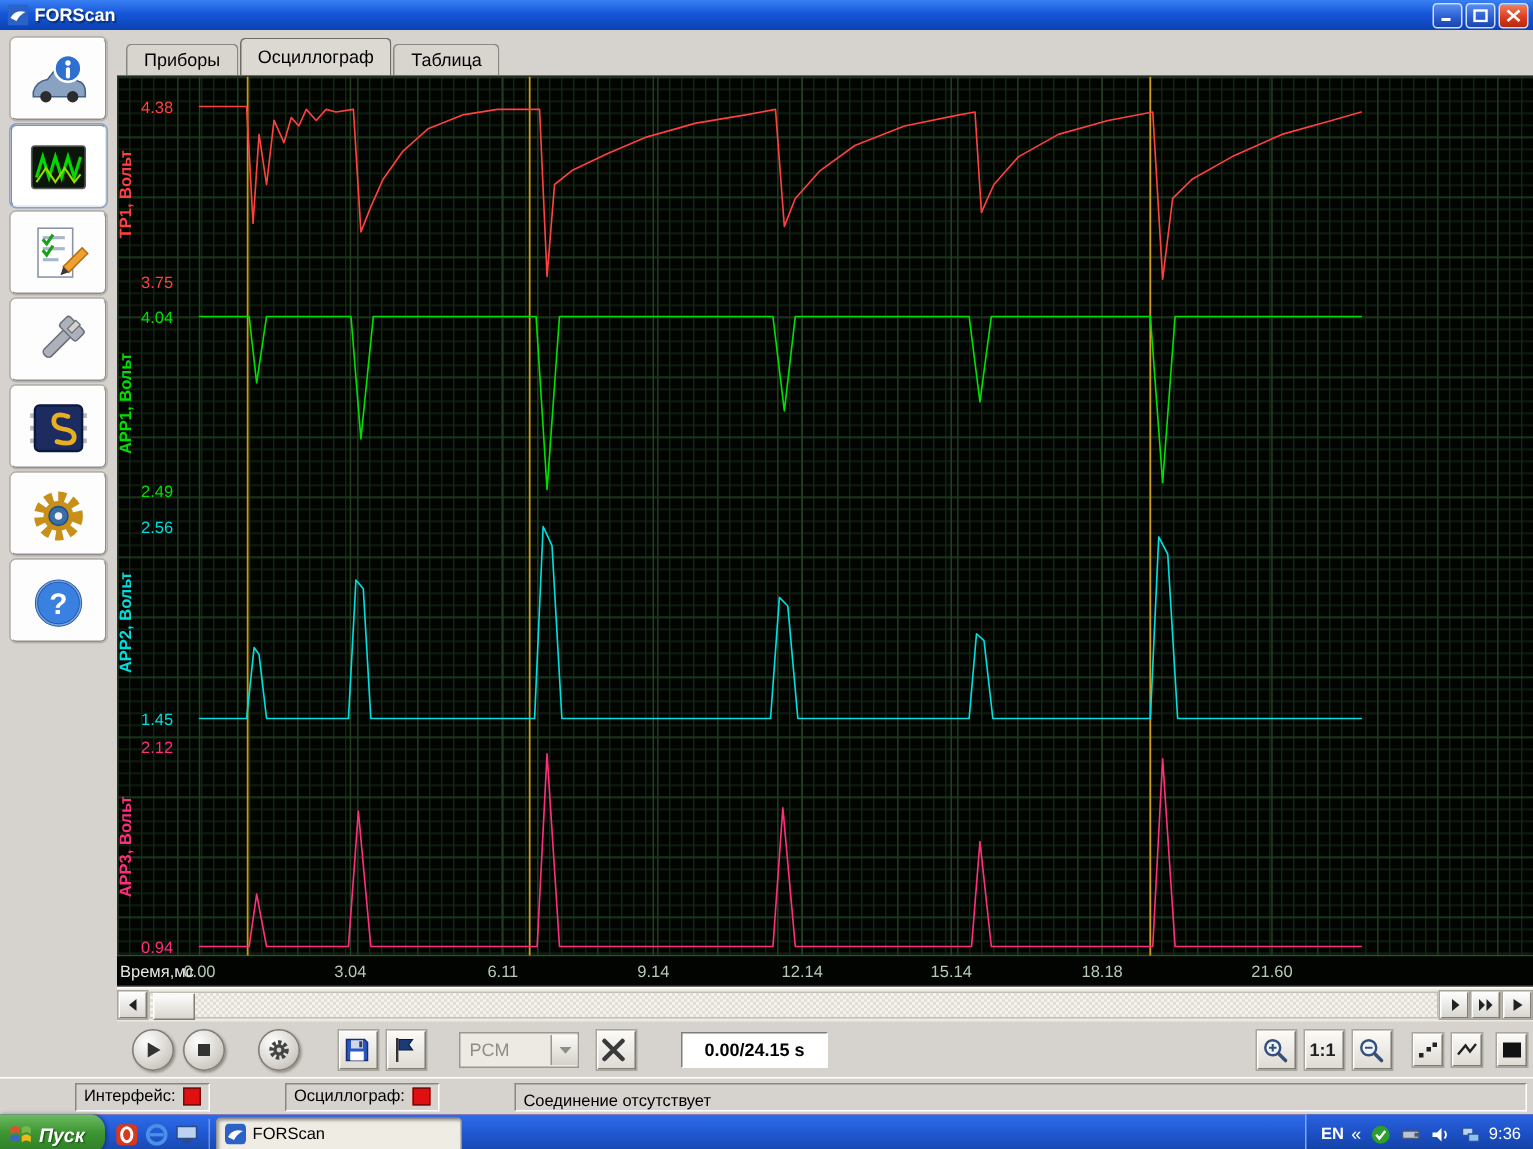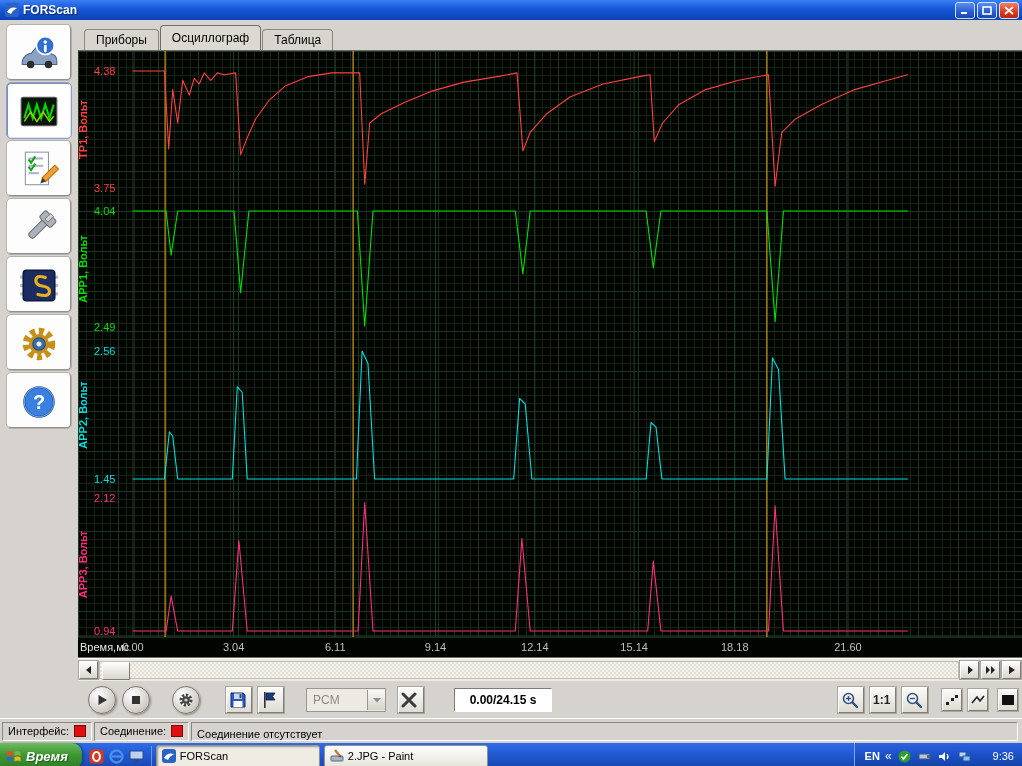--- a/index.html
+++ b/index.html
@@ -43,36 +43,36 @@
   .circ{width:28px;height:28px;border-radius:50%;border:1px solid #7d7a72;background:radial-gradient(circle at 35% 30%,#ffffff,#cfccc4 70%,#aaa79e);display:flex;align-items:center;justify-content:center;margin-left:6px;padding:0;cursor:pointer;box-shadow:1px 1px 2px rgba(0,0,0,.35);}
   .tbtn{height:26px;min-width:26px;border:1px solid;border-color:#fff #7f7d76 #7f7d76 #fff;outline:1px solid #a9a69e;background:linear-gradient(180deg,#fbfaf7,#dedbd3);display:flex;align-items:center;justify-content:flex-start;margin-left:6px;padding:0 2px;cursor:pointer;font-size:12px;font-weight:bold;color:#222;}
   .tbtn.small{height:22px;min-width:20px;}
   .select{width:72px;height:22px;margin-left:22px;background:#eceae3;border:1px solid #9a978f;display:flex;align-items:center;color:#8f8d86;font-size:12px;padding-left:6px;justify-content:space-between;cursor:default;}
   .sel-arrow{width:17px;height:20px;background:linear-gradient(180deg,#fbfaf7,#d5d2ca);border-left:1px solid #9a978f;display:flex;align-items:center;justify-content:center;}
   .timefield{width:96px;height:22px;margin-left:30px;background:#fff;border:1px solid;border-color:#7f7d76 #fff #fff #7f7d76;display:flex;align-items:center;justify-content:center;font-size:12px;font-weight:bold;color:#000;}
   .spacer{flex:1;}
 
   
   #statusbar{height:22px;background:#d6d3ce;border-top:1px solid #fff;display:flex;align-items:center;padding:1px 2px;font-size:11px;color:#000;}
-  .status-panel{height:17px;display:flex;align-items:center;border:1px solid;border-color:#8a877f #fff #fff #8a877f;padding:0 5px;margin-right:2px;background:#d6d3ce;}
+  .status-panel{height:17px;display:flex;align-items:center;border:1px solid;border-color:#8a877f #fff #fff #8a877f;padding:0 5px;margin-right:2px;background:#d6d3ce;margin-left:48px;}
   .status-panel.wide{flex:1;align-items:flex-end;}
   .led{width:10px;height:10px;background:#e01010;border:1px solid #7a0a0a;margin-left:5px;display:inline-block;}
 
   
   #taskbar{height:26px;background:linear-gradient(180deg,#2f6ceb 0%,#2159d2 45%,#1646ad 100%);display:flex;align-items:center;}
   #startbtn{height:26px;padding:0 14px 0 6px;border:none;border-radius:0 10px 10px 0;background:linear-gradient(180deg,#6cbb61,#3f9634 45%,#2c7e24);color:#fff;font-size:13px;font-weight:bold;font-style:italic;display:flex;align-items:center;gap:4px;cursor:pointer;box-shadow:1px 0 3px rgba(0,0,0,.4);text-shadow:1px 1px 1px #1c5a16;}
   #quicklaunch{display:flex;align-items:center;gap:3px;padding:0 6px;border-right:1px solid rgba(255,255,255,.35);height:20px;}
   .ql{width:17px;height:17px;display:flex;align-items:center;justify-content:center;cursor:pointer;}
   .task{height:21px;width:152px;margin-left:4px;border-radius:3px;border:1px solid #94918a;background:linear-gradient(180deg,#fefefe,#e6e3da);display:flex;align-items:center;gap:4px;padding:0 5px;font-size:11px;color:#000;cursor:pointer;overflow:hidden;white-space:nowrap;}
   .task.active{background:#efece4;box-shadow:inset 1px 1px 2px rgba(0,0,0,.35);}
   #tray{margin-left:auto;height:26px;display:flex;align-items:center;gap:5px;padding:0 8px 0 10px;background:linear-gradient(180deg,#2a63e0,#1c4fc4 50%,#123f9e);border-left:1px solid #7ea4f2;color:#fff;font-size:11px;}
   #tray .lang{font-weight:bold;cursor:pointer;}
   #tray .expand{cursor:pointer;font-size:12px;}
   .trayico{width:15px;height:15px;display:flex;align-items:center;justify-content:center;cursor:pointer;}
-  #tray .clock{margin-left:16px;}
+  #tray .clock{margin-left:0;}
 </style>
 </head>
 <body>
 
 <div id="window">
 
   <div id="titlebar">
     <span class="app-icon">
       <svg width="14" height="14" viewBox="0 0 14 14">
           <rect x="0" y="0" width="14" height="14" rx="2" fill="#2a62c8"></rect>
@@ -345,37 +345,37 @@
       </div>
     </div>
   </div>
 
   <div id="statusbar">
     <div class="status-panel">
       <span>Интерфейс:</span>
       <span class="led"></span>
     </div>
     <div class="status-panel">
-      <span>Соединение:</span>
+      <span>Осциллограф:</span>
       <span class="led"></span>
     </div>
     <div class="status-panel wide">
       <span>Соединение отсутствует</span>
     </div>
   </div>
 
   <div id="taskbar">
     <button id="startbtn">
       <svg width="16" height="16" viewBox="0 0 16 16">
         <path d="M1 4 C3 2.5 5 2.5 7 4 V8 C5 6.5 3 6.5 1 8 Z" fill="#e84b2a"></path>
         <path d="M8.5 4 C10.5 2.5 12.5 2.5 14.5 4 V8 C12.5 6.5 10.5 6.5 8.5 8 Z" fill="#7ab648"></path>
         <path d="M1 9.5 C3 8 5 8 7 9.5 V13.5 C5 12 3 12 1 13.5 Z" fill="#3a66c8"></path>
         <path d="M8.5 9.5 C10.5 8 12.5 8 14.5 9.5 V13.5 C12.5 12 10.5 12 8.5 13.5 Z" fill="#f0b818"></path>
       </svg>
-      <span>Время</span>
+      <span>Пуск</span>
     </button>
     <div id="quicklaunch">
       <span class="ql">
           <svg width="15" height="15">
             <rect x="0.5" y="0.5" width="14" height="14" rx="3" fill="#d8381e"></rect>
             <ellipse cx="7.5" cy="7.5" rx="3.4" ry="4.6" fill="none" stroke="#fff" stroke-width="2"></ellipse>
           </svg>
         </span>
       <span class="ql">
           <svg width="15" height="15">
@@ -389,30 +389,20 @@
             <rect x="5" y="11" width="5" height="2" fill="#2a4a8a"></rect>
           </svg>
         </span>
     </div>
     <div class="task active">
       <svg width="14" height="14" viewBox="0 0 14 14">
           <rect x="0" y="0" width="14" height="14" rx="3" fill="#2a62c8"></rect>
           <path d="M2 9 Q5 3 12 5 Q8 7 6 11 Z" fill="#fff"></path>
         </svg>
       <span>FORScan</span>
-    </div>
-    <div class="task">
-      <svg width="14" height="14" viewBox="0 0 14 14">
-          <rect x="1" y="7" width="12" height="5" rx="1" fill="#aab4c4" stroke="#5a6a82"></rect>
-          <g transform="rotate(-40 8 5)">
-            <rect x="7" y="0" width="2.4" height="7" fill="#c87830"></rect>
-            <path d="M7 7 h2.4 l-1.2 3 z" fill="#444"></path>
-          </g>
-        </svg>
-      <span>2.JPG - Paint</span>
     </div>
     <div id="tray">
       <span class="lang">EN</span>
       <span class="expand">«</span>
       <span class="trayico">
           <svg width="13" height="13">
             <circle cx="6.5" cy="6.5" r="6" fill="#2e9e2e"></circle>
             <path d="M3.5 6.5 l2 2.5 4-5" stroke="#fff" stroke-width="1.6" fill="none"></path>
           </svg>
         </span>

